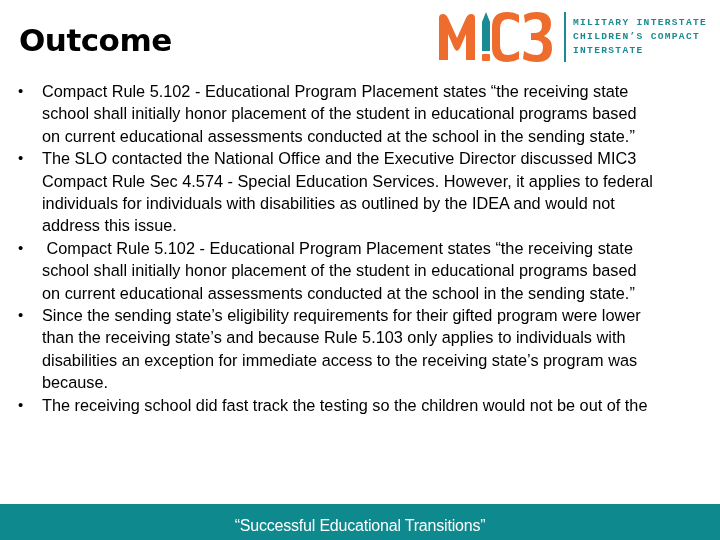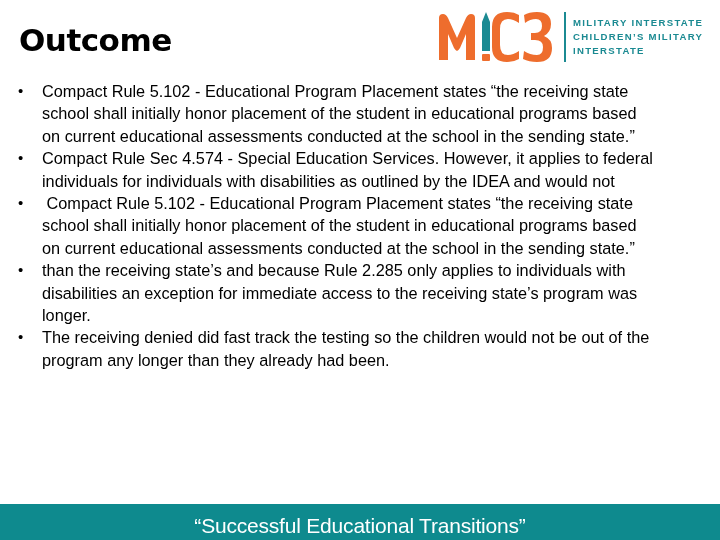--- a/index.html
+++ b/index.html
@@ -47,21 +47,21 @@
       left: 127px;
       top: 2px;
       width: 2px;
       height: 50px;
       background: #1b8a92;
     }
     .logo-text {
       position: absolute;
       left: 136px;
       top: 6px;
-      font-family: Liberation Sans, sans-serif;
+      font-family: Liberation Mono, monospace;
       font-weight: bold;
       font-size: 9.6px;
       line-height: 14px;
       letter-spacing: 1.3px;
       color: #1b8a92;
       white-space: nowrap;
     }
     .logo-text div { display: block; }
 
     
@@ -101,21 +101,21 @@
       top: 504px;
       width: 720px;
       height: 36px;
       background: #0e8a8e;
       display: flex;
       align-items: center;
       justify-content: center;
     }
     .footer-text {
       font-family: "Liberation Sans", "DejaVu Sans", sans-serif;
-      font-size: 21px;
+      font-size: 16px;
       color: #ffffff;
       letter-spacing: -0.2px;
       margin-top: 7px;
     }
   </style>
 </head>
 <body>
 
 <h1 class="slide-title">Outcome</h1>
 
@@ -131,51 +131,53 @@
       <rect x="45" y="42" width="8" height="7" rx="1" fill="#ee6d2d"></rect>
     </g>
 
     <path d="M82 11 Q76 7 71 7 Q63 7 63 17 V33 Q63 43 71 43 Q76 43 82 39 L82 47 Q77 50 70 50 Q55 50 55 35 V15 Q55 0 70 0 Q77 0 82 3 Z" fill="#ee6d2d"></path>
 
     <path d="M87 3 Q92 0 100 0 Q114 0 114 12 Q114 20 107 24 Q115 27 115 36 Q115 50 100 50 Q92 50 86 47 L87 39 Q93 43 100 43 Q106 43 106 35 Q106 28 98 28 H94 V21 H98 Q105 21 105 14 Q105 7 99 7 Q93 7 88 11 Z" fill="#ee6d2d"></path>
   </svg>
   <div class="logo-divider"></div>
   <div class="logo-text">
     <div>MILITARY INTERSTATE</div>
-    <div>CHILDREN’S MILITARY</div>
+    <div>CHILDREN’S COMPACT</div>
     <div>INTERSTATE</div>
   </div>
 </div>
 
 <ul class="bullets">
   <li class="bullet-item">
     <span class="bullet-dot">•</span>
     <span class="line">Compact Rule 5.102 - Educational Program Placement states “the receiving state</span>
     <span class="line">school shall initially honor placement of the student in educational programs based</span>
     <span class="line">on current educational assessments conducted at the school in the sending state.”</span>
   </li>
   <li class="bullet-item">
     <span class="bullet-dot">•</span>
+    <span class="line">The SLO contacted the National Office and the Executive Director discussed MIC3</span>
     <span class="line">Compact Rule Sec 4.574 - Special Education Services.  However, it applies to federal</span>
     <span class="line">individuals for individuals with disabilities as outlined by the IDEA and would not</span>
+    <span class="line">address this issue.</span>
   </li>
   <li class="bullet-item">
     <span class="bullet-dot">•</span>
     <span class="line" style="white-space:pre;"> Compact Rule 5.102 - Educational Program Placement states “the receiving state</span>
     <span class="line">school shall initially honor placement of the student in educational programs based</span>
     <span class="line">on current educational assessments conducted at the school in the sending state.”</span>
   </li>
   <li class="bullet-item">
     <span class="bullet-dot">•</span>
-    <span class="line">than the receiving state’s and because Rule 2.285 only applies to individuals with</span>
+    <span class="line">Since the sending state’s eligibility requirements for their gifted program were lower</span>
+    <span class="line">than the receiving state’s and because Rule 5.103 only applies to individuals with</span>
     <span class="line">disabilities an exception for immediate access to the receiving state’s program was</span>
-    <span class="line">longer.</span>
+    <span class="line">because.</span>
   </li>
   <li class="bullet-item">
     <span class="bullet-dot">•</span>
-    <span class="line">The receiving denied did fast track the testing so the children would not be out of the</span>
-    <span class="line">program any longer than they already had been.</span>
+    <span class="line">The receiving school did fast track the testing so the children would not be out of the</span>
   </li>
 </ul>
 
 <div class="footer">
   <span class="footer-text">“Successful Educational Transitions”</span>
 </div>
 
 </body></html>

